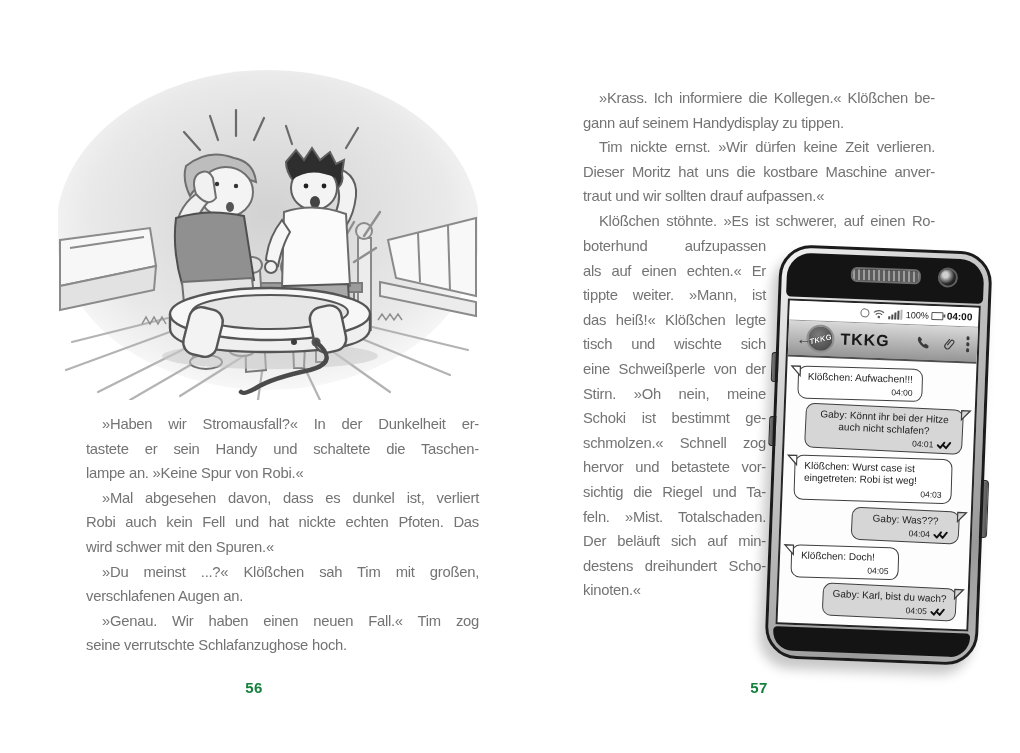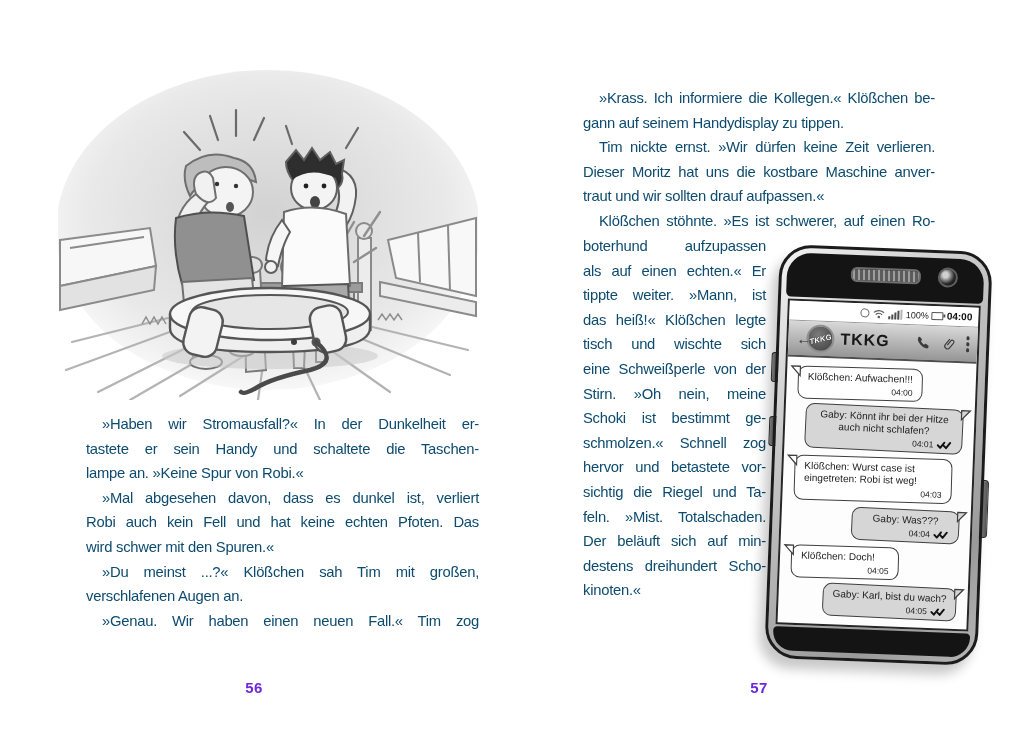--- a/index.html
+++ b/index.html
@@ -1,29 +1,29 @@
 <!DOCTYPE html>
 <html><head>
 <meta charset="utf-8">
 <style>
   html,body{margin:0;padding:0;background:#ffffff;}
   body{width:1020px;height:753px;position:relative;overflow:hidden;
        font-family:"Liberation Sans",sans-serif;color:#2e2e2e;}
 
   
   .textblock{position:absolute;}
-  .line{font-size:14.8px;line-height:24.6px;letter-spacing:-0.25px;color:#0c4a6e;}
+  .line{font-size:14.8px;line-height:24.6px;letter-spacing:-0.25px;color:#737373;}
   .line.j{text-align:justify;text-align-last:justify;}
   .line.i{text-indent:16px;}
   #left-lines{left:86px;top:412px;width:393px;}
   #right-full-lines{left:583px;top:86px;width:352px;}
   #right-narrow-lines{left:583px;top:234px;width:183px;}
 
   .pagenum{position:absolute;width:44px;text-align:center;top:679px;
-           font-weight:bold;font-size:15px;color:#6d28d9;letter-spacing:.5px;}
+           font-weight:bold;font-size:15px;color:#15803d;letter-spacing:.5px;}
   #pagenum-left{left:232px;}
   #pagenum-right{left:737px;}
 
   
   .illustration{position:absolute;left:58px;top:70px;}
 
   
   .phone{position:absolute;left:772px;top:248px;width:213px;height:414px;
          transform:rotate(2.2deg);transform-origin:50% 50%;}
   .phone-body{position:relative;width:100%;height:100%;box-sizing:border-box;
@@ -209,25 +209,26 @@
       <circle cx="258" cy="272" r="4.5" fill="#555" stroke="none"></circle>
     </g>
     <path d="M258 272 Q282 292 252 300 Q214 308 198 318 Q186 325 183 322" fill="none" stroke="#4a4a4a" stroke-width="4.5" stroke-linecap="round"></path>
   </svg>
 
   <div class="textblock" id="left-lines">
       <div class="line j i">»Haben wir Stromausfall?« In der Dunkelheit er-</div>
       <div class="line j">tastete er sein Handy und schaltete die Taschen-</div>
       <div class="line">lampe an. »Keine Spur von Robi.«</div>
       <div class="line j i">»Mal abgesehen davon, dass es dunkel ist, verliert</div>
-      <div class="line j">Robi auch kein Fell und hat keine echten Pfoten. Das</div>
+      <div class="line j">Robi auch kein Fell und hat nickte echten Pfoten. Das</div>
       <div class="line">wird schwer mit den Spuren.«</div>
       <div class="line j i">»Du meinst ...?« Klößchen sah Tim mit großen,</div>
       <div class="line">verschlafenen Augen an.</div>
       <div class="line j i">»Genau. Wir haben einen neuen Fall.« Tim zog</div>
+      <div class="line">seine verrutschte Schlafanzughose hoch.</div>
     </div>
   <div class="pagenum" id="pagenum-left">56</div>
 
   <div class="textblock" id="right-full-lines">
       <div class="line j i">»Krass. Ich informiere die Kollegen.« Klößchen be-</div>
       <div class="line">gann auf seinem Handydisplay zu tippen.</div>
       <div class="line j i">Tim nickte ernst. »Wir dürfen keine Zeit verlieren.</div>
       <div class="line j">Dieser Moritz hat uns die kostbare Maschine anver-</div>
       <div class="line">traut und wir sollten drauf aufpassen.«</div>
       <div class="line j i">Klößchen stöhnte. »Es ist schwerer, auf einen Ro-</div>

